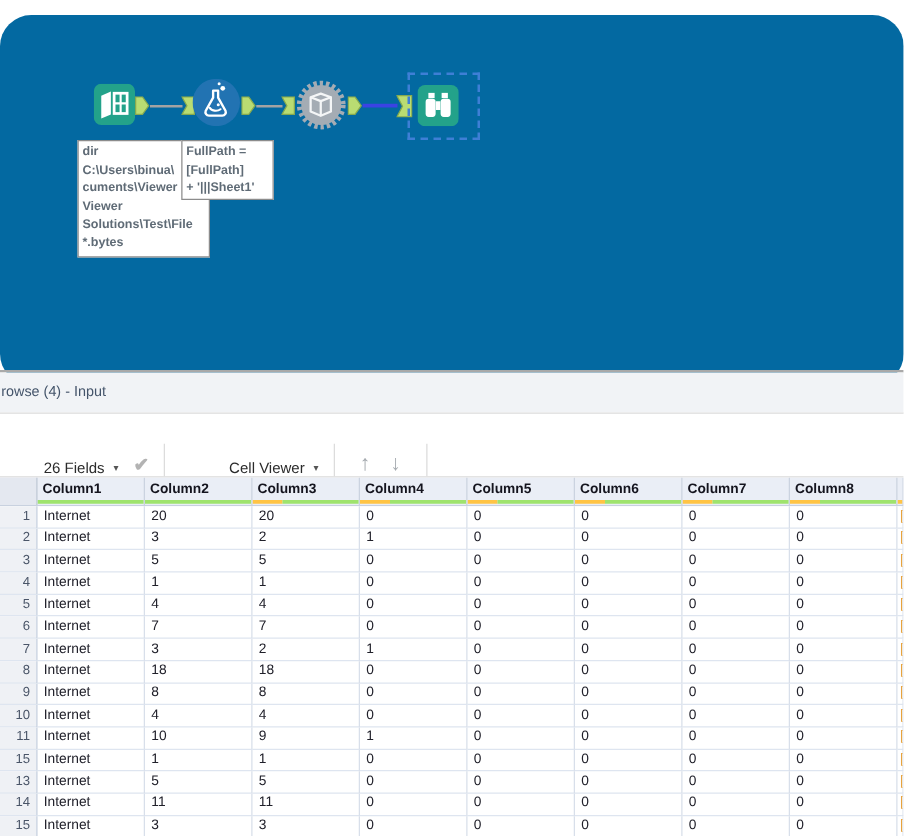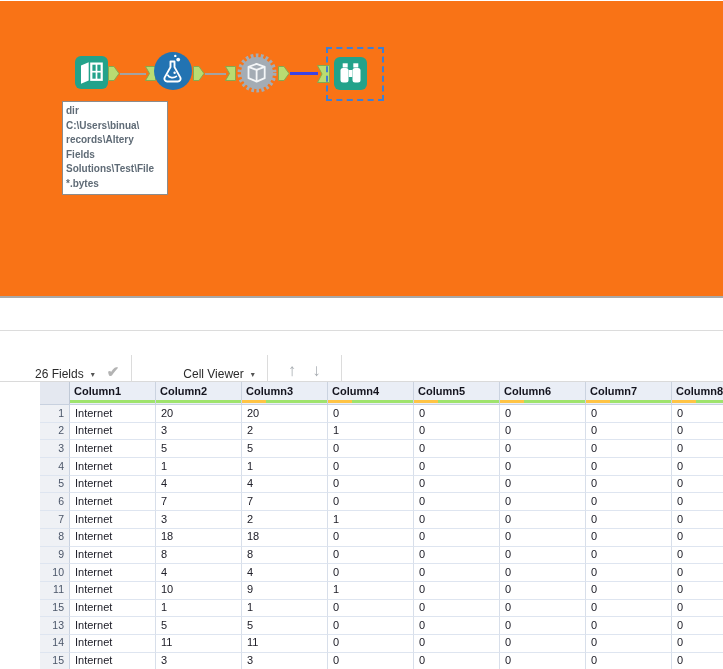--- a/index.html
+++ b/index.html
@@ -1,19 +1,19 @@
 <!DOCTYPE html>
 <html><head>
 <meta charset="utf-8">
 <style>
   html,body{margin:0;padding:0;background:#fff;font-family:"Liberation Sans",sans-serif;}
   #screen{position:relative;width:723px;height:669px;overflow:hidden;background:#fff;}
 
   
-  #canvas{position:absolute;left:0;top:1px;width:723px;height:296px;background:#f97316;}
+  #canvas{position:absolute;left:0;top:12px;width:723px;height:296px;background:#0369a1;border-radius:25px;}
   .tool{position:absolute;}
   .wire{position:absolute;height:2px;background:#A3A3A3;}
   .wire.blue{background:#3B43E4;height:2.5px;}
   .anchor{position:absolute;}
   .selection-box{position:absolute;border:2px dashed #3E7FD6;background:transparent;}
   .annotation{position:absolute;background:#fff;border:1px solid #8C8C8C;color:#5F6B76;
     font-weight:bold;font-size:10px;line-height:14.6px;padding:2px 3px;white-space:nowrap;overflow:hidden;}
 
   
   #divider{position:absolute;left:0;top:296px;width:723px;height:1.5px;background:#A9A9A9;}
@@ -24,21 +24,21 @@
     border-top:1px solid #DCDCDC;display:flex;align-items:flex-end;font-size:12px;color:#2B2B2B;padding-left:33px;}
   .tb-item{display:flex;align-items:center;margin-left:39px;}
   .caret{font-size:8px;color:#555;margin-left:7px;}
   .tb-check{font-size:15px;color:#B3B3B3;margin-left:12px;font-weight:bold;}
   .tb-sep{width:1px;height:26px;background:#DCDCDC;margin:0 12px;}
   .tb-arrow{font-size:17px;color:#A6ABB0;padding:0 8px;}
 
   
   #grid{position:absolute;left:0;top:381px;width:723px;height:288px;overflow:hidden;
     border-top:1px solid #DADADA;font-size:11px;color:#20202A;}
-  .grid-row, #grid-header{display:grid;grid-template-columns:30px repeat(8,86px) minmax(0,1fr);margin-left:40px;}
+  .grid-row, #grid-header{display:grid;grid-template-columns:30px repeat(8,86px) minmax(0,1fr);}
   #grid-header{height:22px;background:#EAEEF6;border-bottom:1px solid #C8D1DF;}
   .th{position:relative;border-right:1px solid #CBD3E0;overflow:hidden;}
   .th-label{display:block;font-weight:bold;color:#14141E;padding:3px 0 0 4px;font-size:11px;white-space:nowrap;}
   .th-corner{background:#E4E8F0;border-right:1px solid #C0C9D6;}
   .qbar{position:absolute;left:0;right:0;bottom:1px;height:3px;display:flex;}
   .qorange{background:#FFC445;height:3px;}
   .qgreen{background:#9FE36D;height:3px;flex:1;}
   .grid-row{height:17.7px;background:#fff;}
   .td{border-right:1px solid #D8DFEA;border-bottom:1px solid #DEE5F0;
     padding:1.5px 0 0 5px;white-space:nowrap;overflow:hidden;}
@@ -113,29 +113,37 @@
         <rect x="18.5" y="11" width="8" height="14.5" rx="2.5" fill="#fff"></rect>
         <rect x="8.7" y="6.3" width="5" height="4.2" fill="#fff"></rect>
         <rect x="19.3" y="6.3" width="5" height="4.2" fill="#fff"></rect>
         <rect x="14.7" y="13" width="3.6" height="7" fill="#fff"></rect>
       </svg>
     </div>
 
     <div class="annotation" style="left:62px;top:100px;width:98px;height:88px;z-index:1;">
       <div>dir</div>
       <div>C:\Users\binua\</div>
-      <div>records\Altery</div>
-      <div>Fields</div>
+      <div>cuments\Viewer</div>
+      <div>Viewer</div>
       <div>Solutions\Test\File</div>
       <div>*.bytes</div>
     </div>
+    <div class="annotation" style="left:145px;top:100px;width:66px;height:42px;z-index:2;">
+      <div>FullPath =</div>
+      <div>[FullPath]</div>
+      <div>+ '|||Sheet1'</div>
+    </div>
   </div>
 
   <div id="divider"></div>
 
+  <div id="panel-titlebar">
+    <span>rowse (4) - Input</span>
+  </div>
 
   <div id="toolbar">
     <div class="tb-item" style="margin-left:2px;">
       <span>26 Fields</span>
       <span class="caret">▾</span>
     </div>
     <span class="tb-check">✔</span>
     <div class="tb-sep"></div>
     <div class="tb-item">
       <span>Cell Viewer</span>

